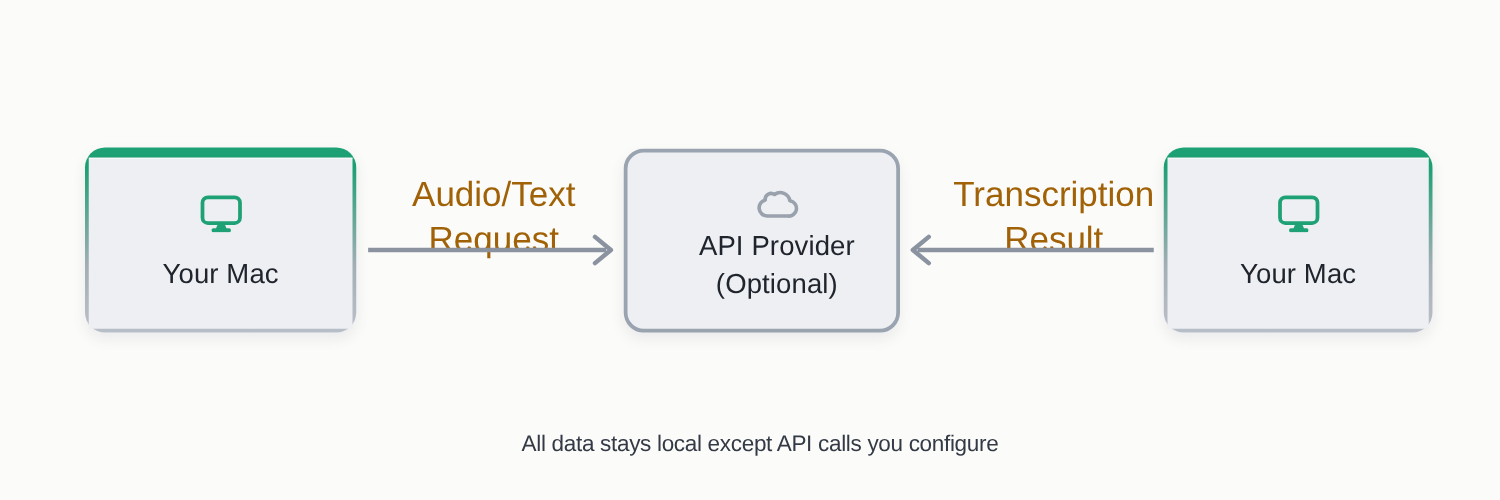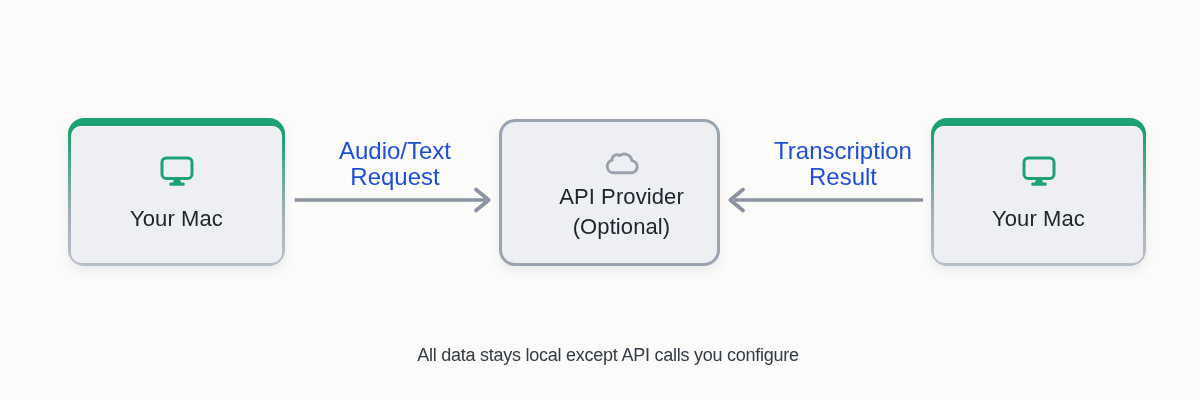--- a/index.html
+++ b/index.html
@@ -23,21 +23,21 @@
     padding-left: 24px;
   }
   .card-accent {
     background: linear-gradient(180deg, #1ea174 0px, #1b9f73 14px, #a3aeb6 95px, #b6bcc6 135px, #b8bec7 100%);
     padding: 8px 3px 3px 3px;
     box-shadow: 0 5px 10px rgba(90,100,115,0.10);
   }
   .card-accent .card-inner {
     width: 100%;
     height: 100%;
-    border-radius: 10px;
+    border-radius: 0;
     background: #edeff2;
     box-shadow: inset 0 1px 0 rgba(255,255,255,0.75);
     display: flex;
     flex-direction: column;
     align-items: center;
     justify-content: center;
   }
   .card-plain {
     padding-bottom: 4px;
     border: 3px solid #9aa3b0;
@@ -57,23 +57,23 @@
     letter-spacing: 0.1px;
   }
   .display-icon-svg { margin-bottom: 18px; }
   .cloud-icon-svg { margin-bottom: 7px; margin-top: 10px; }
 
   
   .arrow { position: absolute; }
   .edge-label {
     position: absolute;
     width: 220px;
-    font-size: 24px;
-    line-height: 26px;
-    color: #1d4ed8;
+    font-size: 28px;
+    line-height: 36px;
+    color: #a16207;
     text-align: center;
     white-space: pre-line;
   }
 
   
   .caption {
     position: absolute;
     left: 0;
     top: 345px;
     width: 1216px;

